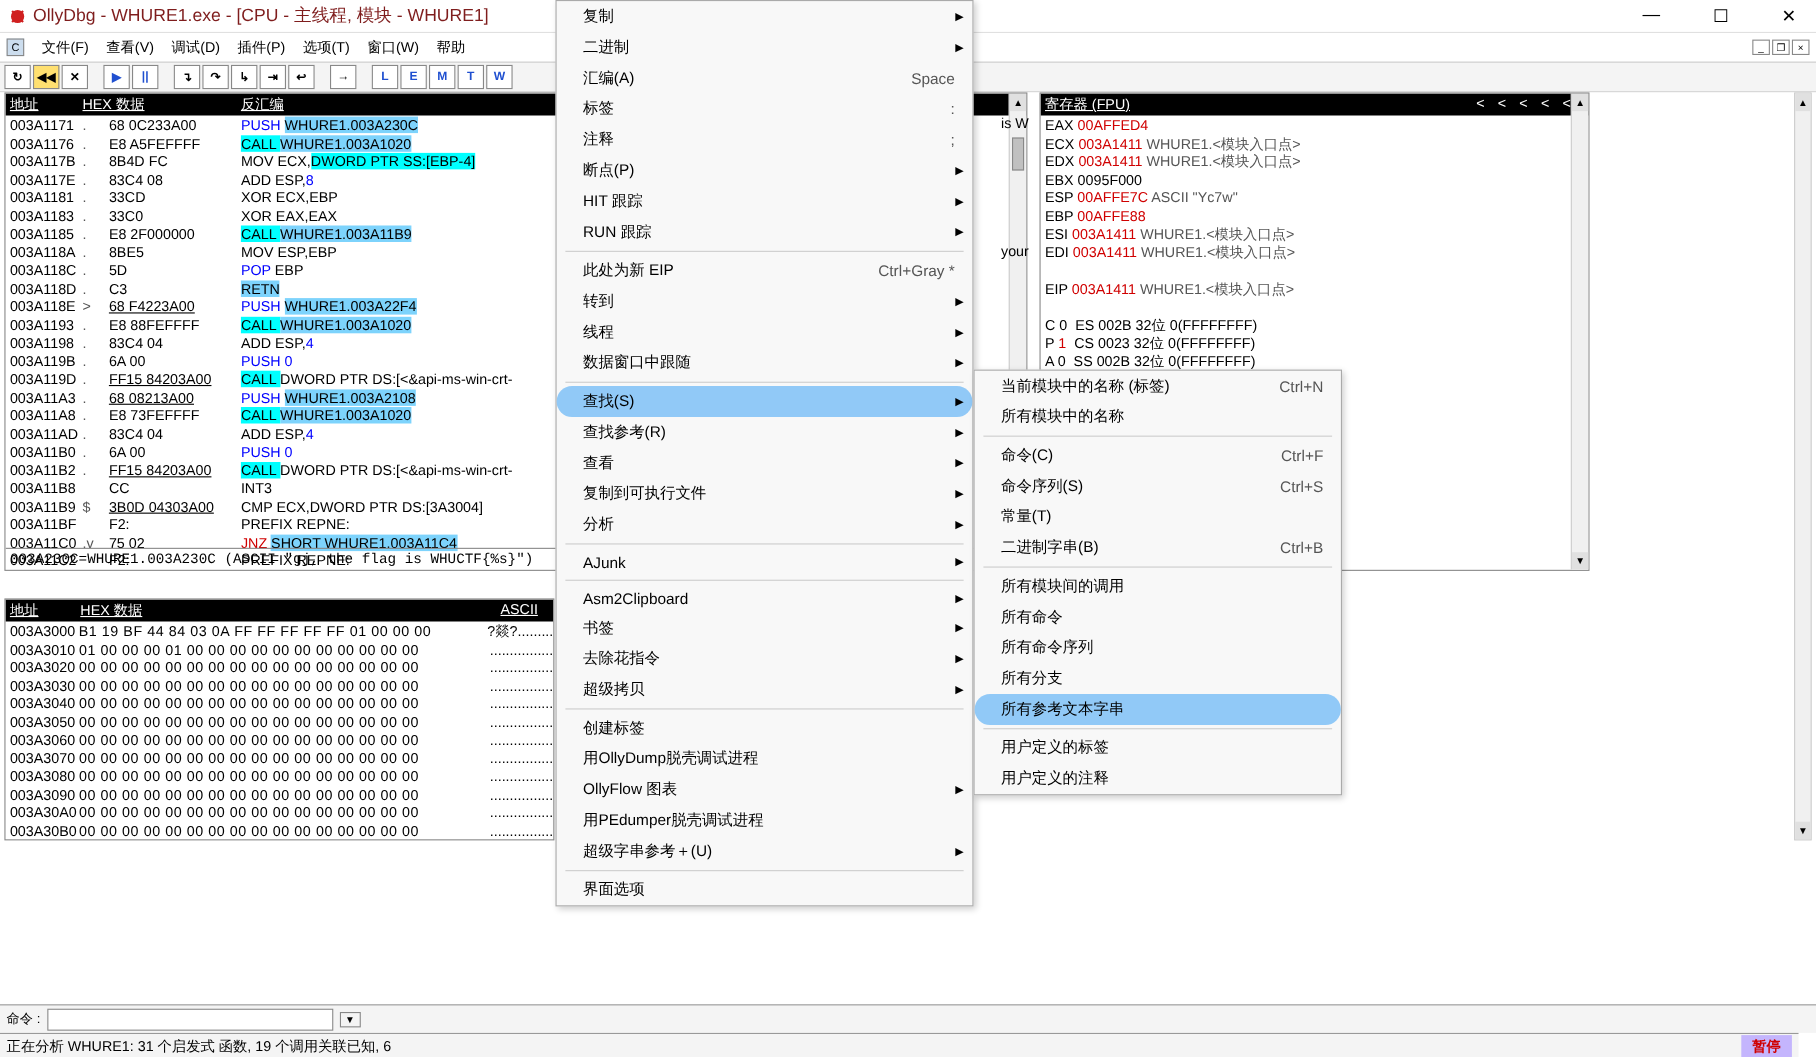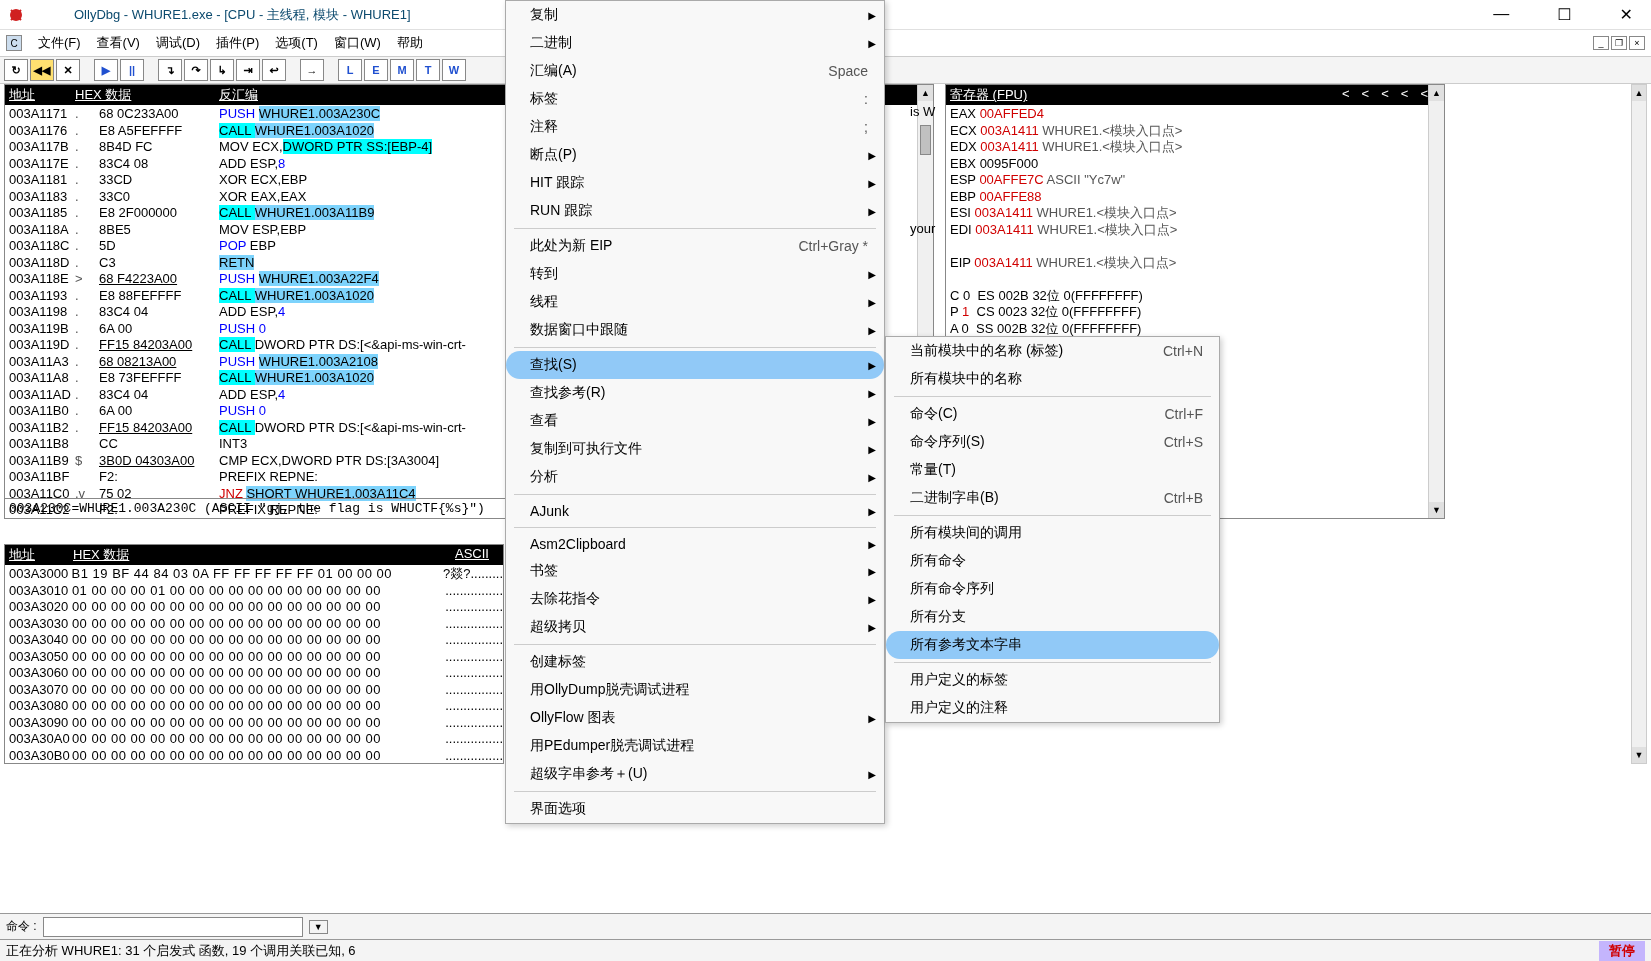--- a/index.html
+++ b/index.html
@@ -1,20 +1,20 @@
 <!DOCTYPE html>
 <html><head>
 <meta charset="utf-8">
 <style>
 * { margin: 0; padding: 0; box-sizing: border-box; font-family: "Microsoft YaHei", Arial, sans-serif; }
 body { background: #fff; font-size: 12px; overflow: hidden; width: 1651px; height: 961px; }
 
 .titlebar { height: 30px; display: flex; align-items: center; padding: 0 8px; background: #fff; border-bottom: 1px solid #e0e0e0; }
 .titlebar .icon-app { width: 16px; height: 16px; margin-right: 6px; }
-.titlebar .title { font-size: 13px; color: #0c4a6e; margin-left: 44px; }
+.titlebar .title { font-size: 16px; color: #7f1d1d; }
 .titlebar .win-controls { margin-left: auto; display: flex; gap: 28px; }
 .titlebar .win-controls span { font-size: 16px; cursor: pointer; padding: 2px 10px; }
 
 .menubar { height: 26px; display: flex; align-items: center; padding: 0 6px; background: #fff; gap: 2px; }
 .menubar .mdi-icon { width: 16px; height: 16px; border: 1px solid #888; display: inline-flex; align-items: center; justify-content: center; font-size: 10px; background: #ccddee; margin-right: 6px; }
 .menubar .menu-item { padding: 3px 8px; font-size: 13px; }
 .menubar .mdi-controls { margin-left: auto; display: flex; gap: 2px; }
 .menubar .mdi-controls span { width: 16px; height: 14px; border: 1px solid #888; display: inline-flex; align-items: center; justify-content: center; font-size: 9px; }
 
 .toolbar { height: 28px; display: flex; align-items: center; padding: 0 4px; background: #f4f4f4; border-top: 1px solid #ccc; border-bottom: 1px solid #ccc; gap: 2px; }
@@ -60,21 +60,21 @@
 .cm-item { display: flex; align-items: center; padding: 5px 16px 5px 24px; cursor: default; position: relative; }
 .cm-item.highlighted { background: #91c9f7; border-radius: 14px; }
 .cm-label { flex: 1; }
 .cm-shortcut { color: #555; margin-left: 40px; }
 .cm-arrow { position: absolute; right: 8px; font-size: 10px; }
 .cm-sep { height: 1px; background: #ccc; margin: 3px 8px; }
 
 .cmd-bar { position: absolute; bottom: 22px; left: 0; right: 0; height: 26px; display: flex; align-items: center; padding: 0 6px; background: #f4f4f4; border-top: 1px solid #999; gap: 6px; }
 .cmd-bar input { width: 260px; height: 20px; border: 1px solid #888; font-family: monospace; padding: 0 4px; }
 
-.statusbar { position: absolute; bottom: 0; left: 0; right: 0; height: 22px; background: #f4f4f4; border-top: 1px solid #999; display: flex; align-items: center; padding: 0 6px; font-size: 13px; }
+.statusbar { position: absolute; bottom: 0; left: 0; right: 16px; height: 22px; background: #f4f4f4; border-top: 1px solid #999; display: flex; align-items: center; padding: 0 6px; font-size: 13px; }
 .statusbar .paused { margin-left: auto; background: #c4b5fd; color: #d00000; padding: 1px 10px; font-weight: bold; }
 
 .reg-header { background: #000; color: #fff; font-family: "Courier New", monospace; font-size: 13px; padding: 1px 4px; display: flex; justify-content: space-between; }
 .reg-arrows { letter-spacing: 12px; }
 </style>
 </head>
 <body>
 
 <div class="titlebar">
   <svg class="icon-app" viewBox="0 0 16 16">

